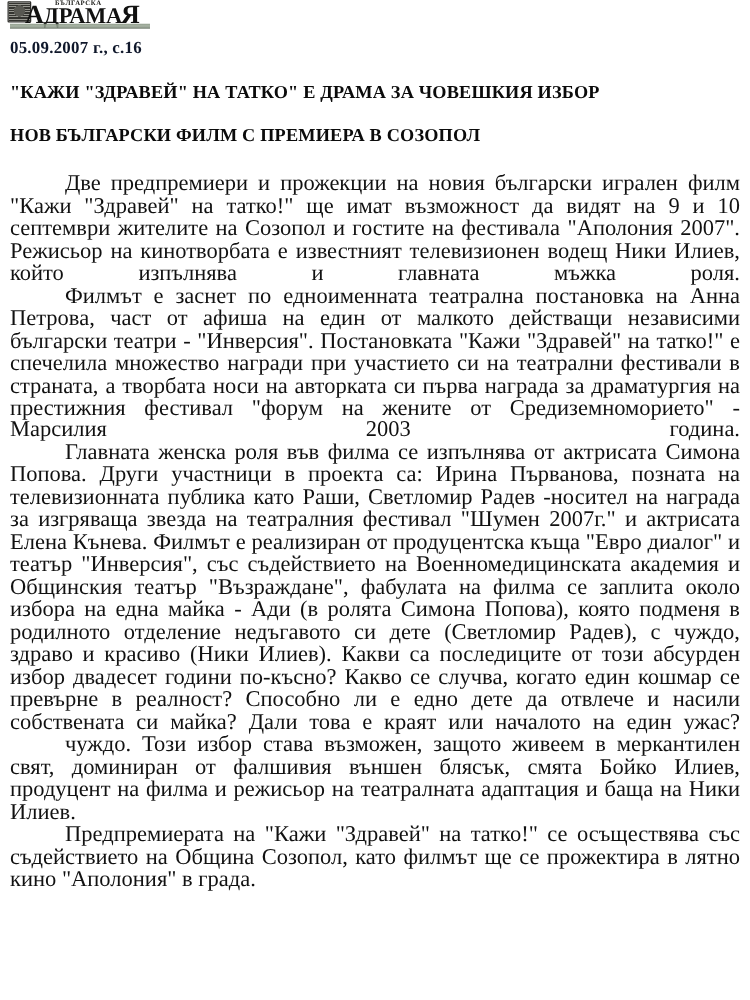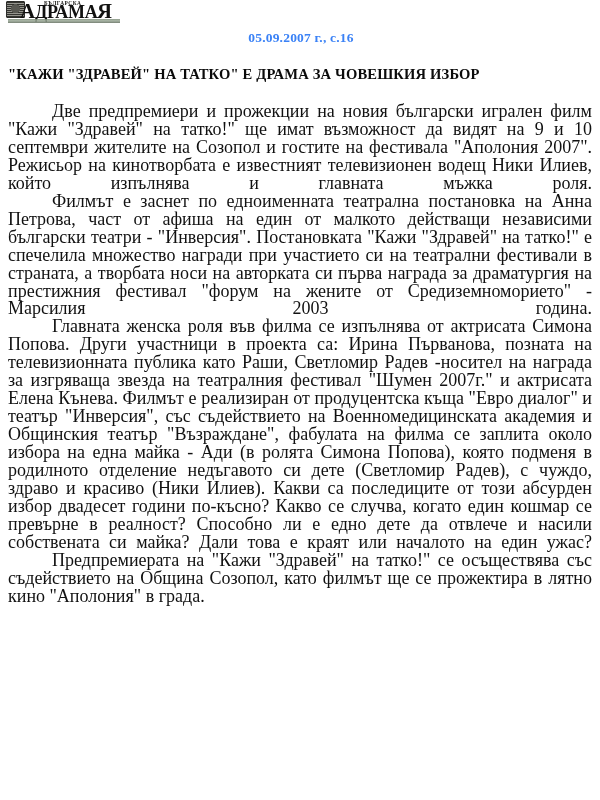--- a/index.html
+++ b/index.html
@@ -92,22 +92,21 @@
     opacity: .85;
   }
 
   
   .dateline {
     margin: 3px 0 0 2px;
     font-family: "Liberation Serif", "DejaVu Serif", serif;
     font-weight: bold;
     font-size: 13.5px;
     letter-spacing: .2px;
-    color: #3b82f6;
-    text-align: center;
+    color: #0f172a;
   }
 
   
   .headline {
     margin: 20px 0 0 2px;
     font-family: "Liberation Serif", "DejaVu Serif", serif;
     font-weight: bold;
     font-size: 14.6px;
     letter-spacing: .15px;
     color: #0b0b0b;
@@ -159,21 +158,23 @@
       <span class="logo-supertitle">БЪЛГАРСКА</span>
       <span class="logo-main"><span class="cap">А</span><span>ДРАМА</span><span class="flip">R</span></span>
       <span class="logo-rule"></span>
     </div>
   </div>
 
   <div class="dateline">05.09.2007 г., с.16</div>
 
   <h1 class="headline">"КАЖИ "ЗДРАВЕЙ" НА ТАТКО" Е ДРАМА ЗА ЧОВЕШКИЯ ИЗБОР</h1>
 
+  <h2 class="subheadline">НОВ БЪЛГАРСКИ ФИЛМ С ПРЕМИЕРА В СОЗОПОЛ</h2>
 
   <div class="article-body">
     <p class="just-all">Две предпремиери и прожекции на новия български игрален филм "Кажи "Здравей" на татко!" ще имат възможност да видят на 9 и 10 септември жителите на Созопол и гостите на фестивала "Аполония 2007". Режисьор на кинотворбата е известният телевизионен водещ Ники Илиев, който изпълнява и главната мъжка роля.</p>
     <p class="just-all">Филмът е заснет по едноименната театрална постановка на Анна Петрова, част от афиша на един от малкото действащи независими български театри - "Инверсия". Постановката "Кажи "Здравей" на татко!" е спечелила множество награди при участието си на театрални фестивали в страната, а творбата носи на авторката си първа награда за драматургия на престижния фестивал "форум на жените от Средиземноморието" - Марсилия 2003 година.</p>
     <p class="just-all">Главната женска роля във филма се изпълнява от актрисата Симона Попова. Други участници в проекта са: Ирина Първанова, позната на телевизионната публика като Раши, Светломир Радев -носител на награда за изгряваща звезда на театралния фестивал "Шумен 2007г." и актрисата Елена Кънева. Филмът е реализиран от продуцентска къща "Евро диалог" и театър "Инверсия", със съдействието на Военномедицинската академия и Общинския театър "Възраждане", фабулата на филма се заплита около избора на една майка - Ади (в ролята Симона Попова), която подменя в родилното отделение недъгавото си дете (Светломир Радев), с чуждо, здраво и красиво (Ники Илиев). Какви са последиците от този абсурден избор двадесет години по-късно? Какво се случва, когато един кошмар се превърне в реалност? Способно ли е едно дете да отвлече и насили собствената си майка? Дали това е краят или началото на един ужас?</p>
+    <p class="just-all">чуждо. Този избор става възможен, защото живеем в меркантилен свят, доминиран от фалшивия външен блясък, смята Бойко Илиев, продуцент на филма и режисьор на театралната адаптация и баща на Ники Илиев.</p>
     <p class="no-just-last">Предпремиерата на "Кажи "Здравей" на татко!" се осъществява със съдействието на Община Созопол, като филмът ще се прожектира в лятно кино "Аполония" в града.</p>
   </div>
 
 </div>
 
 </body></html>

